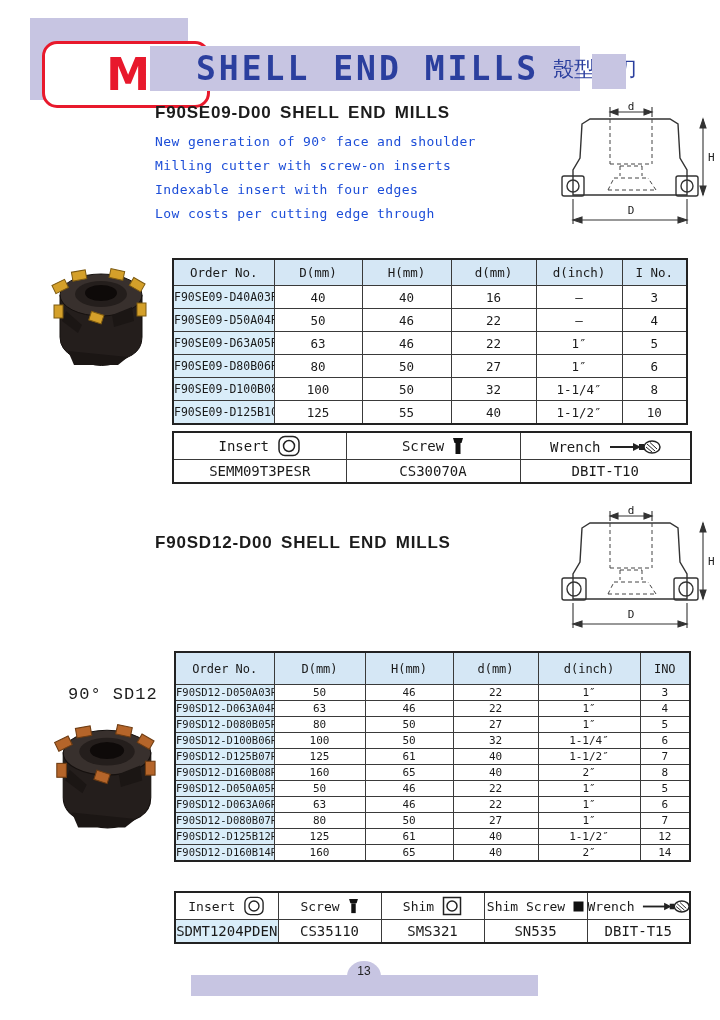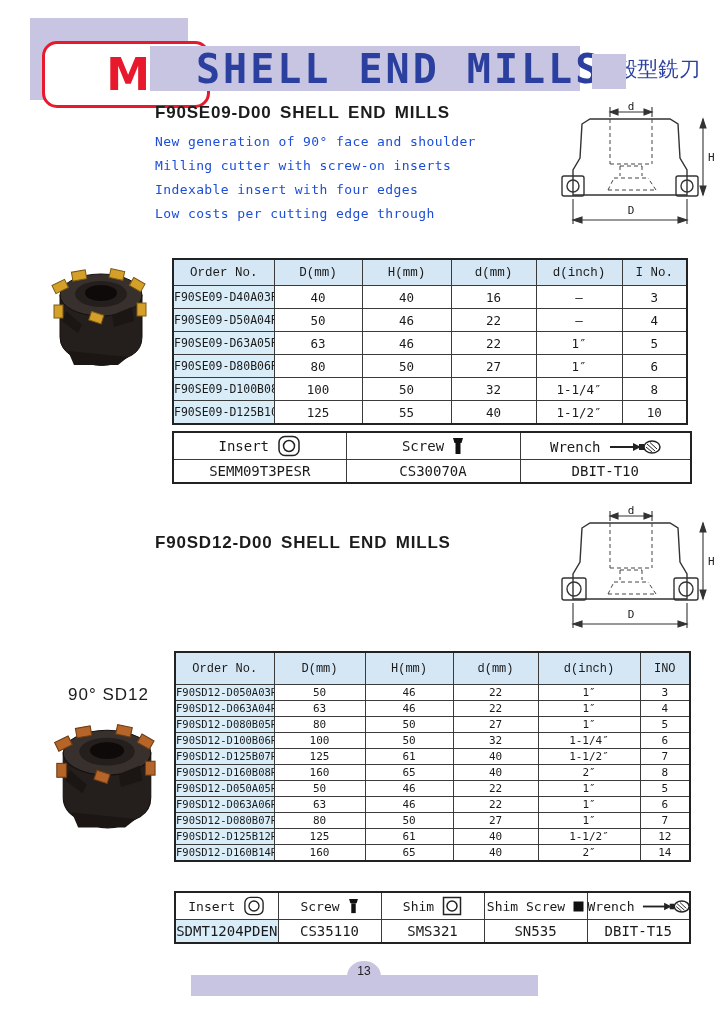--- a/index.html
+++ b/index.html
@@ -12,36 +12,36 @@
   .abs{position:absolute;}
 
   
   .logo-block{left:30px;top:18px;width:158px;height:82px;background:var(--lavender);}
   .logo-badge{left:42px;top:41px;width:122px;height:61px;background:#fff;border:3px solid var(--logo-red);
               border-radius:15px;display:flex;align-items:center;justify-content:center;
               font-family:"DejaVu Sans",sans-serif;font-weight:bold;font-size:44px;color:var(--logo-red);
               letter-spacing:1px;padding-left:40px;}
   .title-band{left:150px;top:46px;width:430px;height:45px;background:var(--lavender);
               display:flex;align-items:center;padding-left:46px;box-sizing:border-box;gap:14px;}
-  .band-title{font-family:"DejaVu Sans Mono",monospace;font-weight:bold;font-size:40px;
+  .band-title{font-family:"DejaVu Sans Mono",monospace;font-weight:bold;font-size:33px;
               letter-spacing:3px;color:var(--header-blue);white-space:nowrap;}
   .band-title-cn{font-size:21px;color:var(--header-blue);font-family:"DejaVu Sans",sans-serif;white-space:nowrap;}
   .deco-square{left:592px;top:54px;width:34px;height:35px;background:var(--lavender);}
 
   
   .sec-title{font-size:17px;font-weight:600;letter-spacing:.8px;word-spacing:3px;color:#1c1c1c;white-space:nowrap;}
   .desc{font-family:"DejaVu Sans Mono",monospace;font-size:13px;letter-spacing:.4px;color:#1d4ed8;line-height:24px;white-space:nowrap;}
-  .photo-label{font-family:Liberation Sans, sans-serif;font-size:17px;color:#1c1c1c;letter-spacing:1px;white-space:nowrap;}
+  .photo-label{font-family:Liberation Mono, monospace;font-size:17px;color:#1c1c1c;letter-spacing:1px;white-space:nowrap;}
 
   
   table{border-collapse:collapse;table-layout:fixed;background:#fff;}
   .spec,.acc{border:2px solid #222;}
   .spec th,.spec td,.acc th,.acc td{border:1px solid #3a3a3a;text-align:center;padding:0;
       font-family:"DejaVu Sans Mono",monospace;overflow:hidden;white-space:nowrap;}
-  .spec thead th{background:var(--table-header-bg);font-weight:normal;font-family:Liberation Mono, monospace;}
+  .spec thead th{background:var(--table-header-bg);font-weight:normal;}
   .spec tbody td:first-child{background:var(--order-col-bg);}
   #table1 th{height:25px;font-size:12.5px;}
   #table1 td{height:22px;font-size:12.5px;}
   #table1 tbody td:first-child{font-size:11.5px;}
   #table2 th{height:31px;font-size:12px;}
   #table2 td{height:15px;line-height:15px;font-size:11px;}
   #table2 tbody td:first-child{font-size:10.5px;}
   .acc th{height:26px;font-weight:normal;font-size:14px;background:#fff;text-align:center;}
   .acc td{height:22px;font-size:14px;}
   #acc2 tbody td:first-child{background:var(--order-col-bg);}

